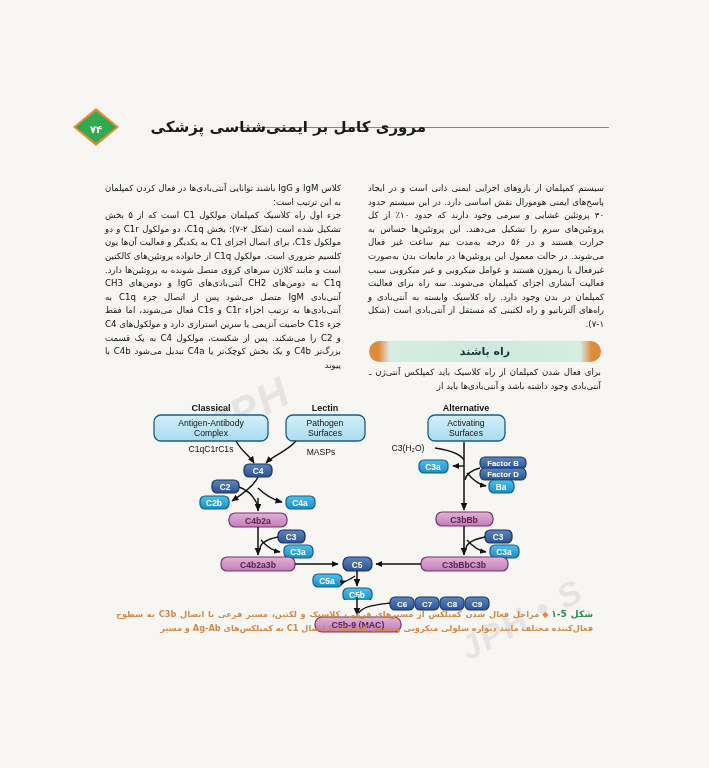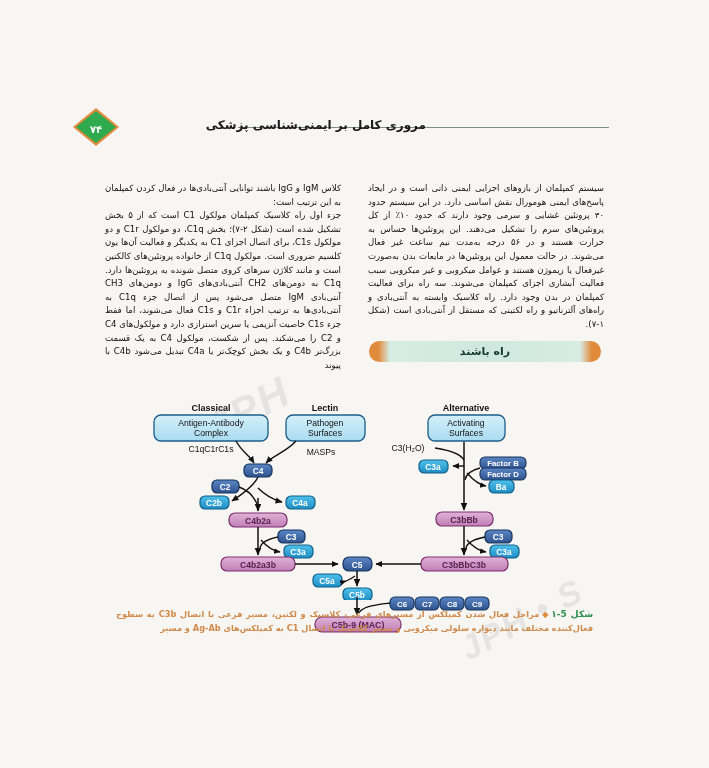--- a/index.html
+++ b/index.html
@@ -10,21 +10,21 @@
     position:relative;overflow:hidden;
   }
   .page{position:absolute;inset:0;}
 
   
   .header{
     position:absolute;left:0;right:0;top:118px;height:34px;
   }
   .hdr-title{
     position:absolute;right:283px;top:0px;
-    font-size:12px;font-weight:bold;color:#1a1a1a;
+    font-size:15px;font-weight:bold;color:#1a1a1a;
     direction:rtl;white-space:nowrap;letter-spacing:.2px;
   }
   .hdr-rule{
     position:absolute;left:105px;right:0px;top:9px;height:1px;
     background:#7c8e8a;
   }
   .hdr-rule-wrap{position:absolute;right:100px;left:133px;top:0;height:20px;}
   .pagenum{
     position:absolute;left:73px;top:-10px;
     width:46px;height:38px;
@@ -123,20 +123,21 @@
   <div class="wm wm2">JPH • S</div>
 
   <div class="col right">
     <p>سیستم کمپلمان از بازوهای اجرایی ایمنی ذاتی است و در ایجاد پاسخ‌های ایمنی هومورال نقش اساسی دارد. در این سیستم حدود ۳۰ پروتئین غشایی و سرمی وجود دارند که حدود ۱۰٪ از کل پروتئین‌های سرم را تشکیل می‌دهند. این پروتئین‌ها حساس به حرارت هستند و در ۵۶ درجه به‌مدت نیم ساعت غیر فعال می‌شوند. در حالت معمول این پروتئین‌ها در مایعات بدن به‌صورت غیرفعال یا زیموژن هستند و عوامل میکروبی و غیر میکروبی سبب فعالیت آبشاری اجزای کمپلمان می‌شوند. سه راه برای فعالیت کمپلمان در بدن وجود دارد. راه کلاسیک وابسته به آنتی‌بادی و راه‌های آلترناتیو و راه لکتینی که مستقل از آنتی‌بادی است (شکل ۱-۷).</p>
   </div>
 
   <div class="banner">
     <div class="bg"></div>
     <div class="txt">راه باشند</div>
   </div>
+  <div class="banner-after">برای فعال شدن کمپلمان از راه کلاسیک باید کمپلکس آنتی‌ژن ـ آنتی‌بادی وجود داشته باشد و آنتی‌بادی‌ها باید از</div>
 
   <div class="col left">
     <p>کلاس IgM و IgG باشند توانایی آنتی‌بادی‌ها در فعال کردن کمپلمان به این ترتیب است:</p>
     <p>جزء اول راه کلاسیک کمپلمان مولکول C1 است که از ۵ بخش تشکیل شده است (شکل ۲-۷)؛ بخش C1q، دو مولکول C1r و دو مولکول C1s، برای اتصال اجزای C1 به یکدیگر و فعالیت آن‌ها یون کلسیم ضروری است. مولکول C1q از خانواده پروتئین‌های کالکتین است و مانند کلاژن سرهای کروی متصل شونده به پروتئین‌ها دارد. C1q به دومن‌های CH2 آنتی‌بادی‌های IgG و دومن‌های CH3 آنتی‌بادی IgM متصل می‌شود پس از اتصال جزء C1q به آنتی‌بادی‌ها به ترتیب اجزاء C1r و C1s فعال می‌شوند، اما فقط جزء C1s خاصیت آنزیمی یا سرین استرازی دارد و مولکول‌های C4 و C2 را می‌شکند. پس از شکست، مولکول C4 به یک قسمت بزرگ‌تر C4b و یک بخش کوچک‌تر یا C4a تبدیل می‌شود C4b با پیوند</p>
   </div>
 
   <div class="figure">
     <svg class="fig-svg" width="493" height="200" viewBox="0 0 493 200">
       <defs>
         <marker id="ah" markerWidth="6" markerHeight="6" refX="4.6" refY="2.2" orient="auto" markerUnits="strokeWidth">

